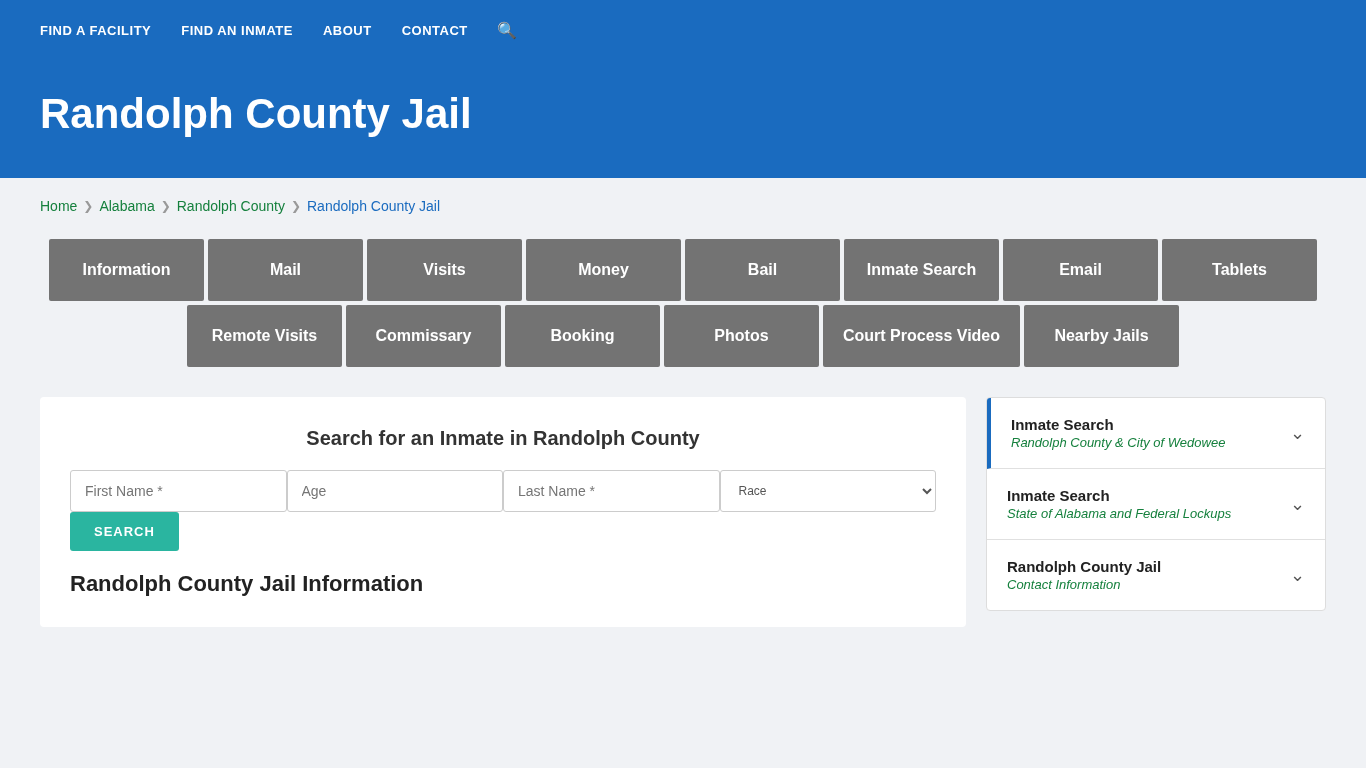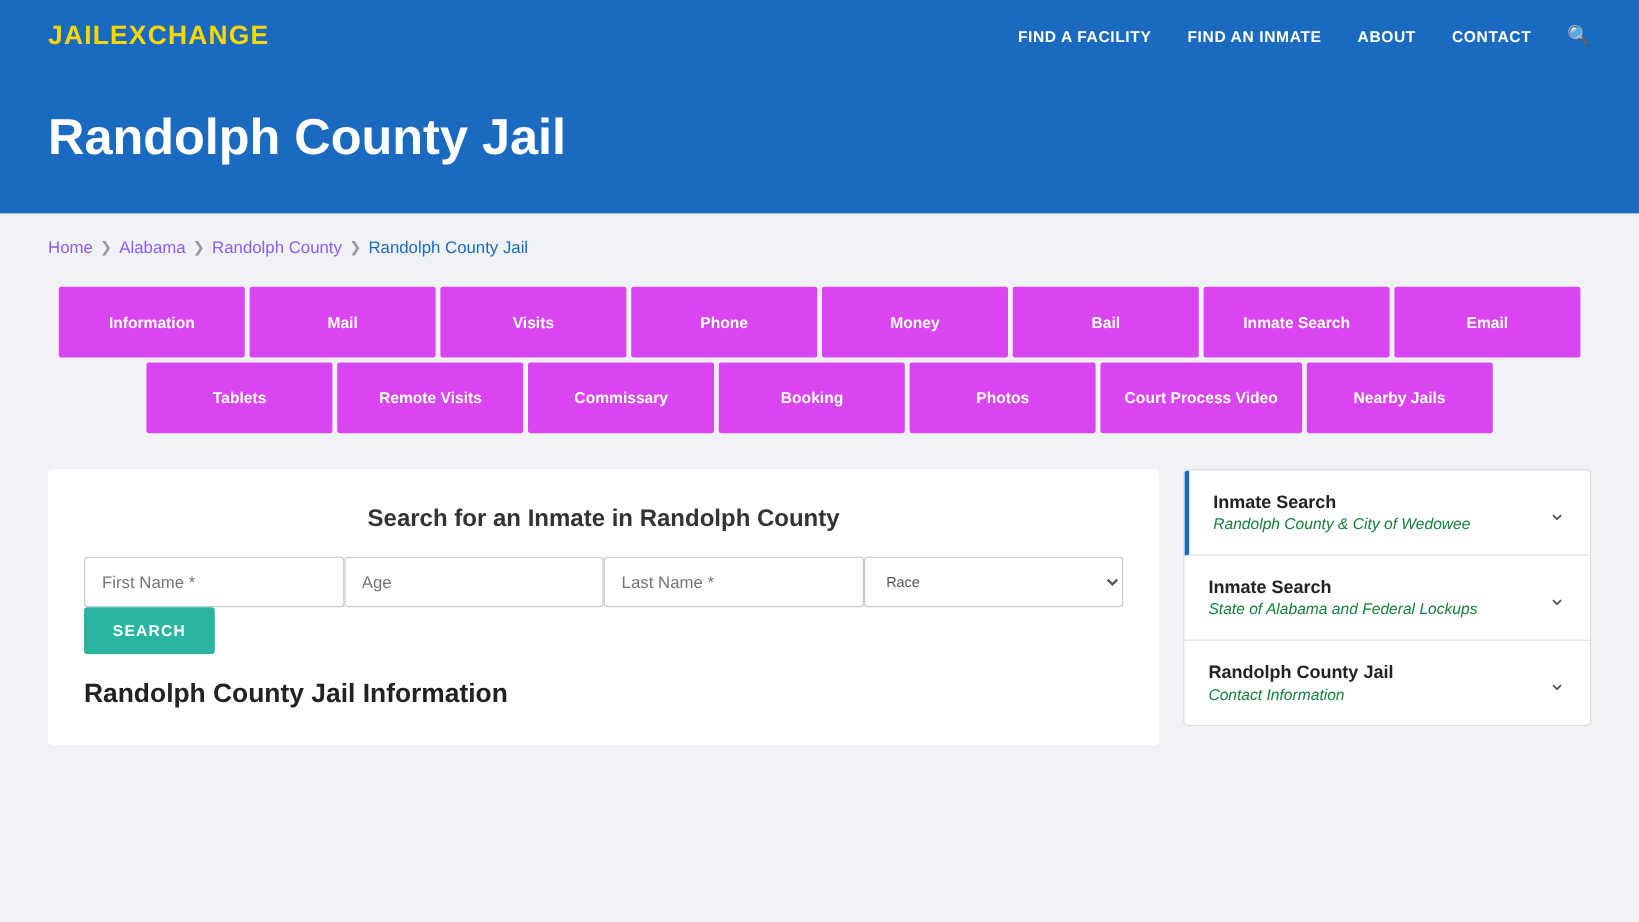--- a/index.html
+++ b/index.html
@@ -61,41 +61,41 @@
 
     
     .breadcrumb {
       display: flex;
       align-items: center;
       gap: 6px;
       font-size: 14px;
       margin-bottom: 25px;
     }
     .breadcrumb a {
-      color: #8b5cf6;
+      color: #15803d;
       text-decoration: none;
       text-align: right;
     }
     .breadcrumb .sep { color: #999; font-size: 12px; }
     .breadcrumb .current { color: #1a6bbf; font-weight: 500; }
 
     
     .nav-buttons {
       display: flex;
       flex-wrap: wrap;
       justify-content: center;
       gap: 4px;
       margin-bottom: 30px;
     }
     .nav-btn {
-      background: #d946ef;
+      background: #737373;
       color: #fff;
       border: none;
       padding: 22px 20px;
-      font-size: 13px;
+      font-size: 16px;
       font-weight: 600;
       cursor: pointer;
       min-width: 155px;
       text-align: center;
       border-radius: 2px;
       transition: background 0.2s;
     }
 
     
     .main-layout {
@@ -199,23 +199,20 @@
       color: #555;
     }
     .sidebar-item.active {
       border-left: 4px solid #1a6bbf;
     }
   </style>
 </head>
 <body>
 
 <header class="header">
-  <div class="logo">
-    <span>JAIL</span><span style="color:#ffd700">EXCHANGE</span>
-  </div>
   <nav class="nav">
     <a href="#">FIND A FACILITY</a>
     <a href="#">FIND AN INMATE</a>
     <a href="#">ABOUT</a>
     <a href="#">CONTACT</a>
     <span class="search-icon">🔍</span>
   </nav>
 </header>
 
 <div class="hero">
@@ -231,21 +228,20 @@
     <span class="sep">❯</span>
     <a href="#">Randolph County</a>
     <span class="sep">❯</span>
     <span class="current">Randolph County Jail</span>
   </nav>
 
   <div class="nav-buttons">
     <button class="nav-btn">Information</button>
     <button class="nav-btn">Mail</button>
     <button class="nav-btn">Visits</button>
-    <button class="nav-btn">Phone</button>
     <button class="nav-btn">Money</button>
     <button class="nav-btn">Bail</button>
     <button class="nav-btn">Inmate Search</button>
     <button class="nav-btn">Email</button>
     <button class="nav-btn">Tablets</button>
     <button class="nav-btn">Remote Visits</button>
     <button class="nav-btn">Commissary</button>
     <button class="nav-btn">Booking</button>
     <button class="nav-btn">Photos</button>
     <button class="nav-btn">Court Process Video</button>

